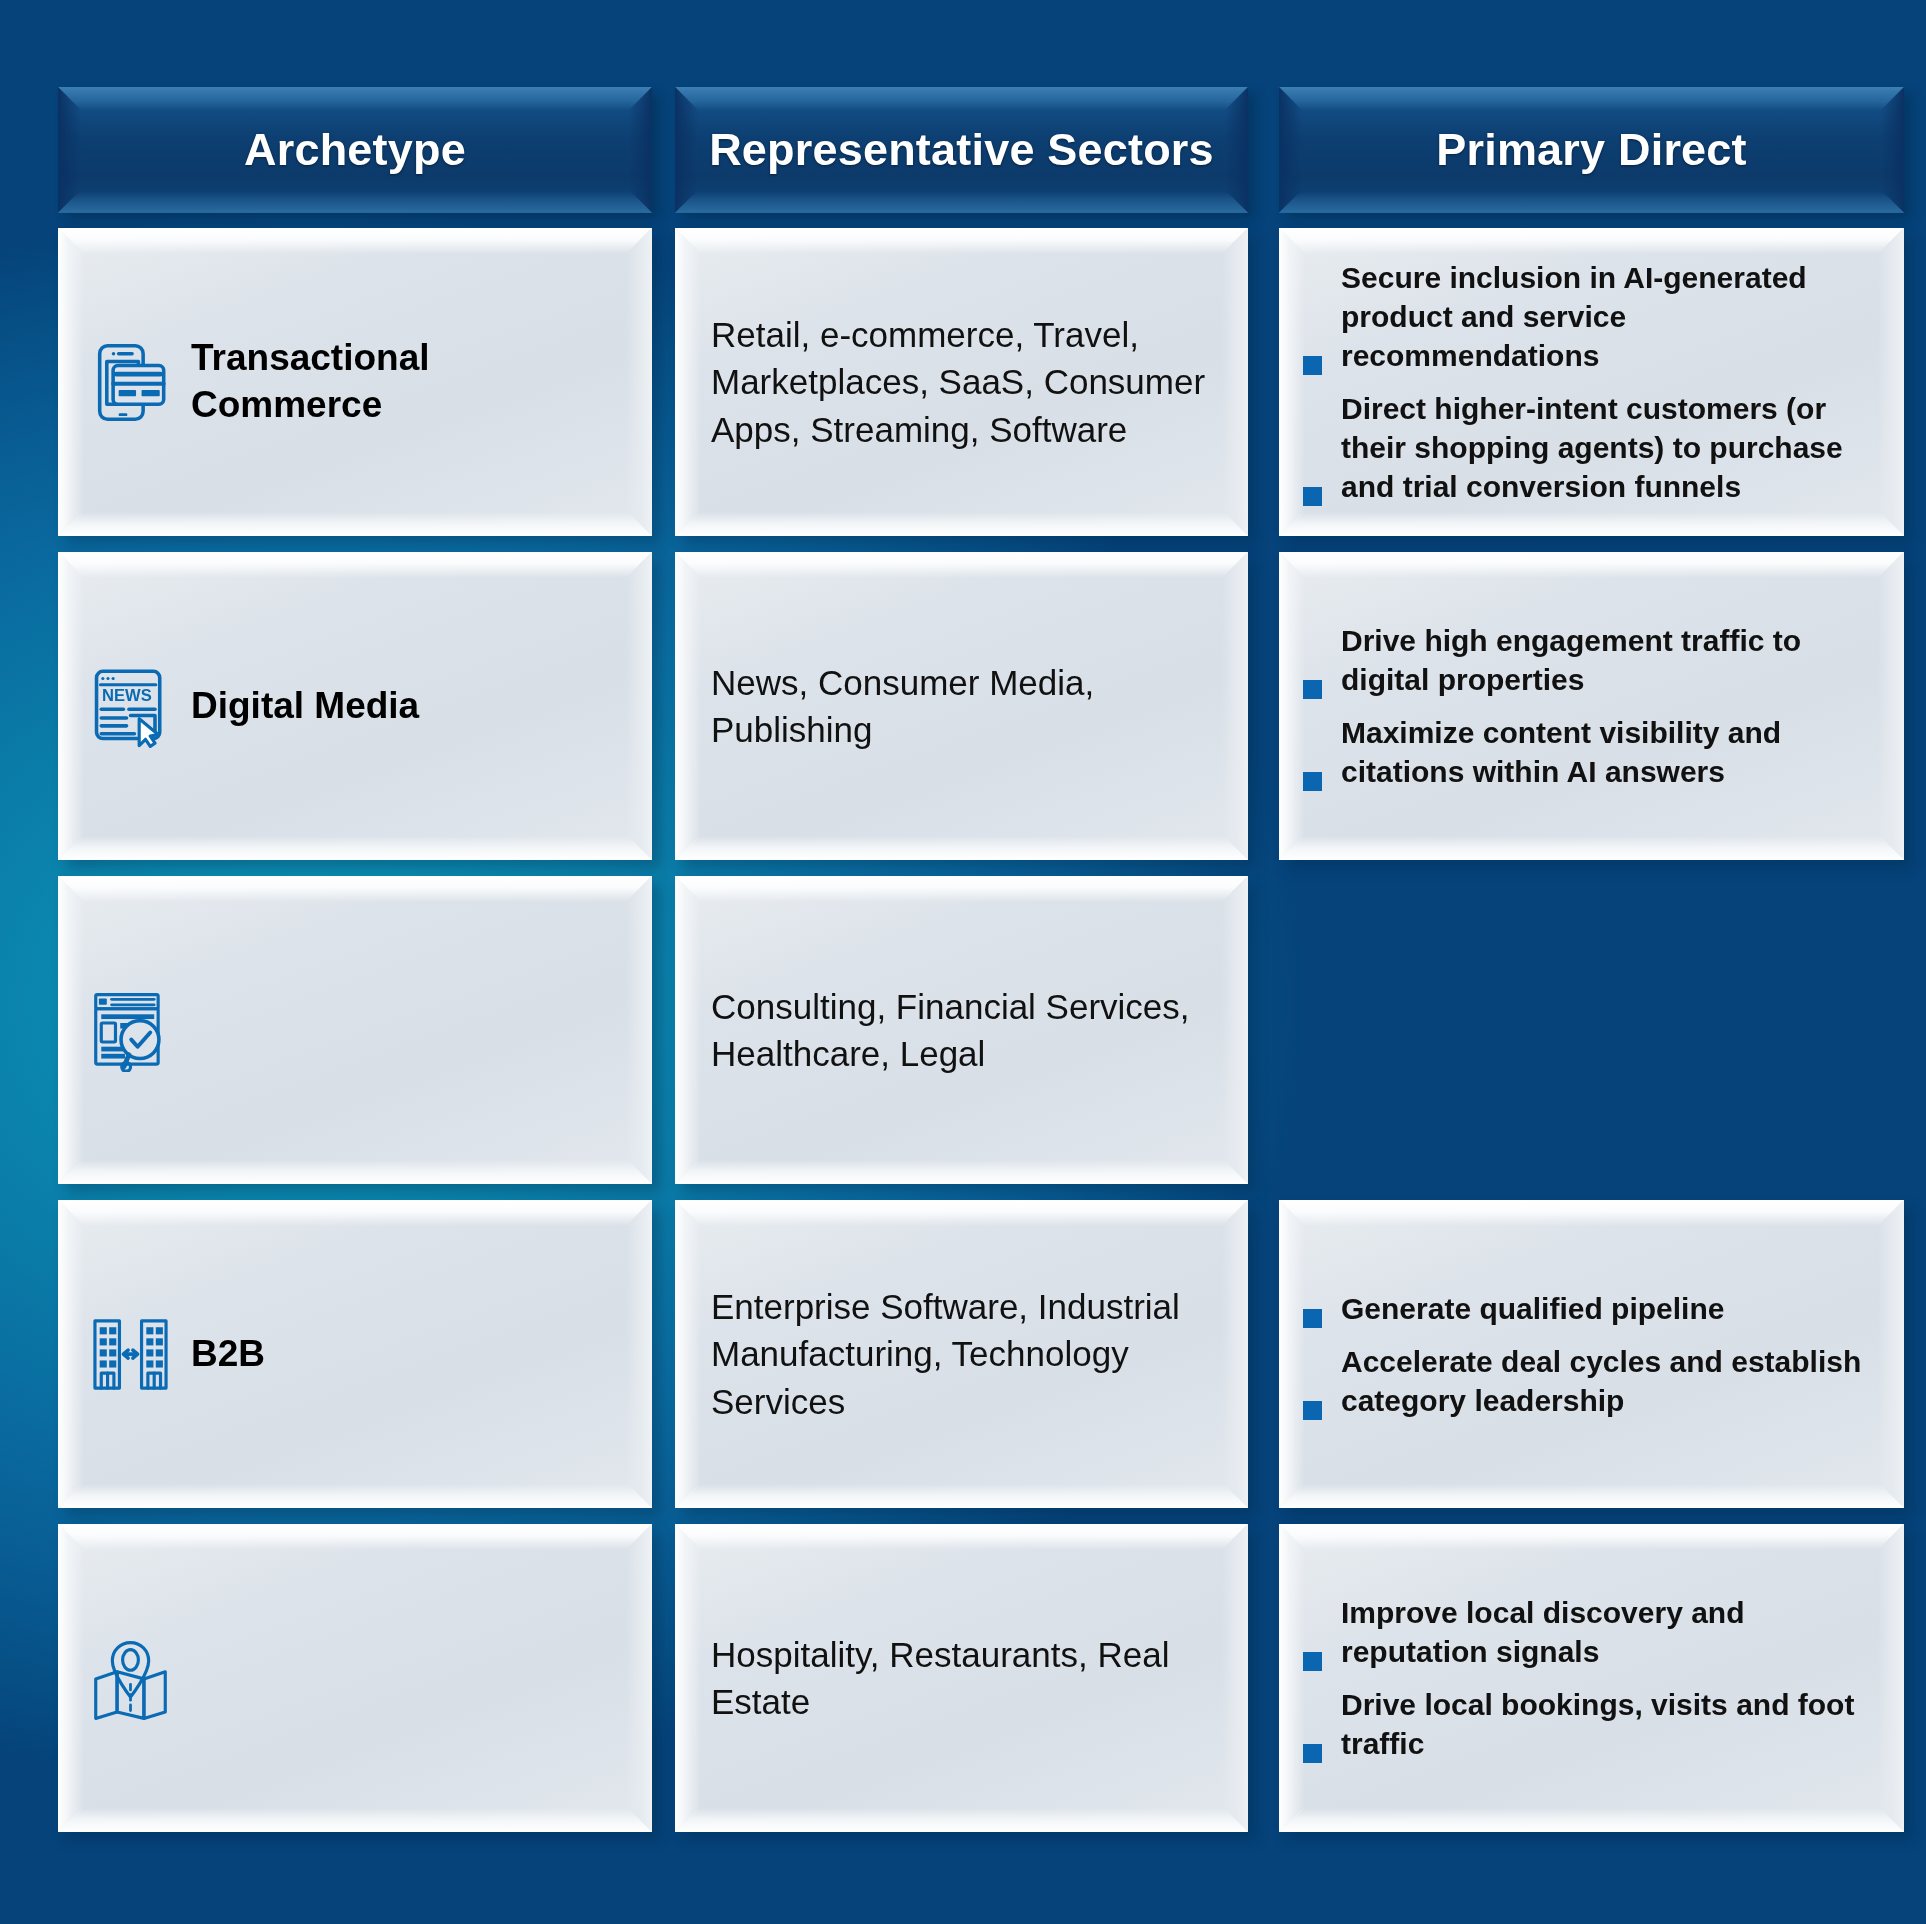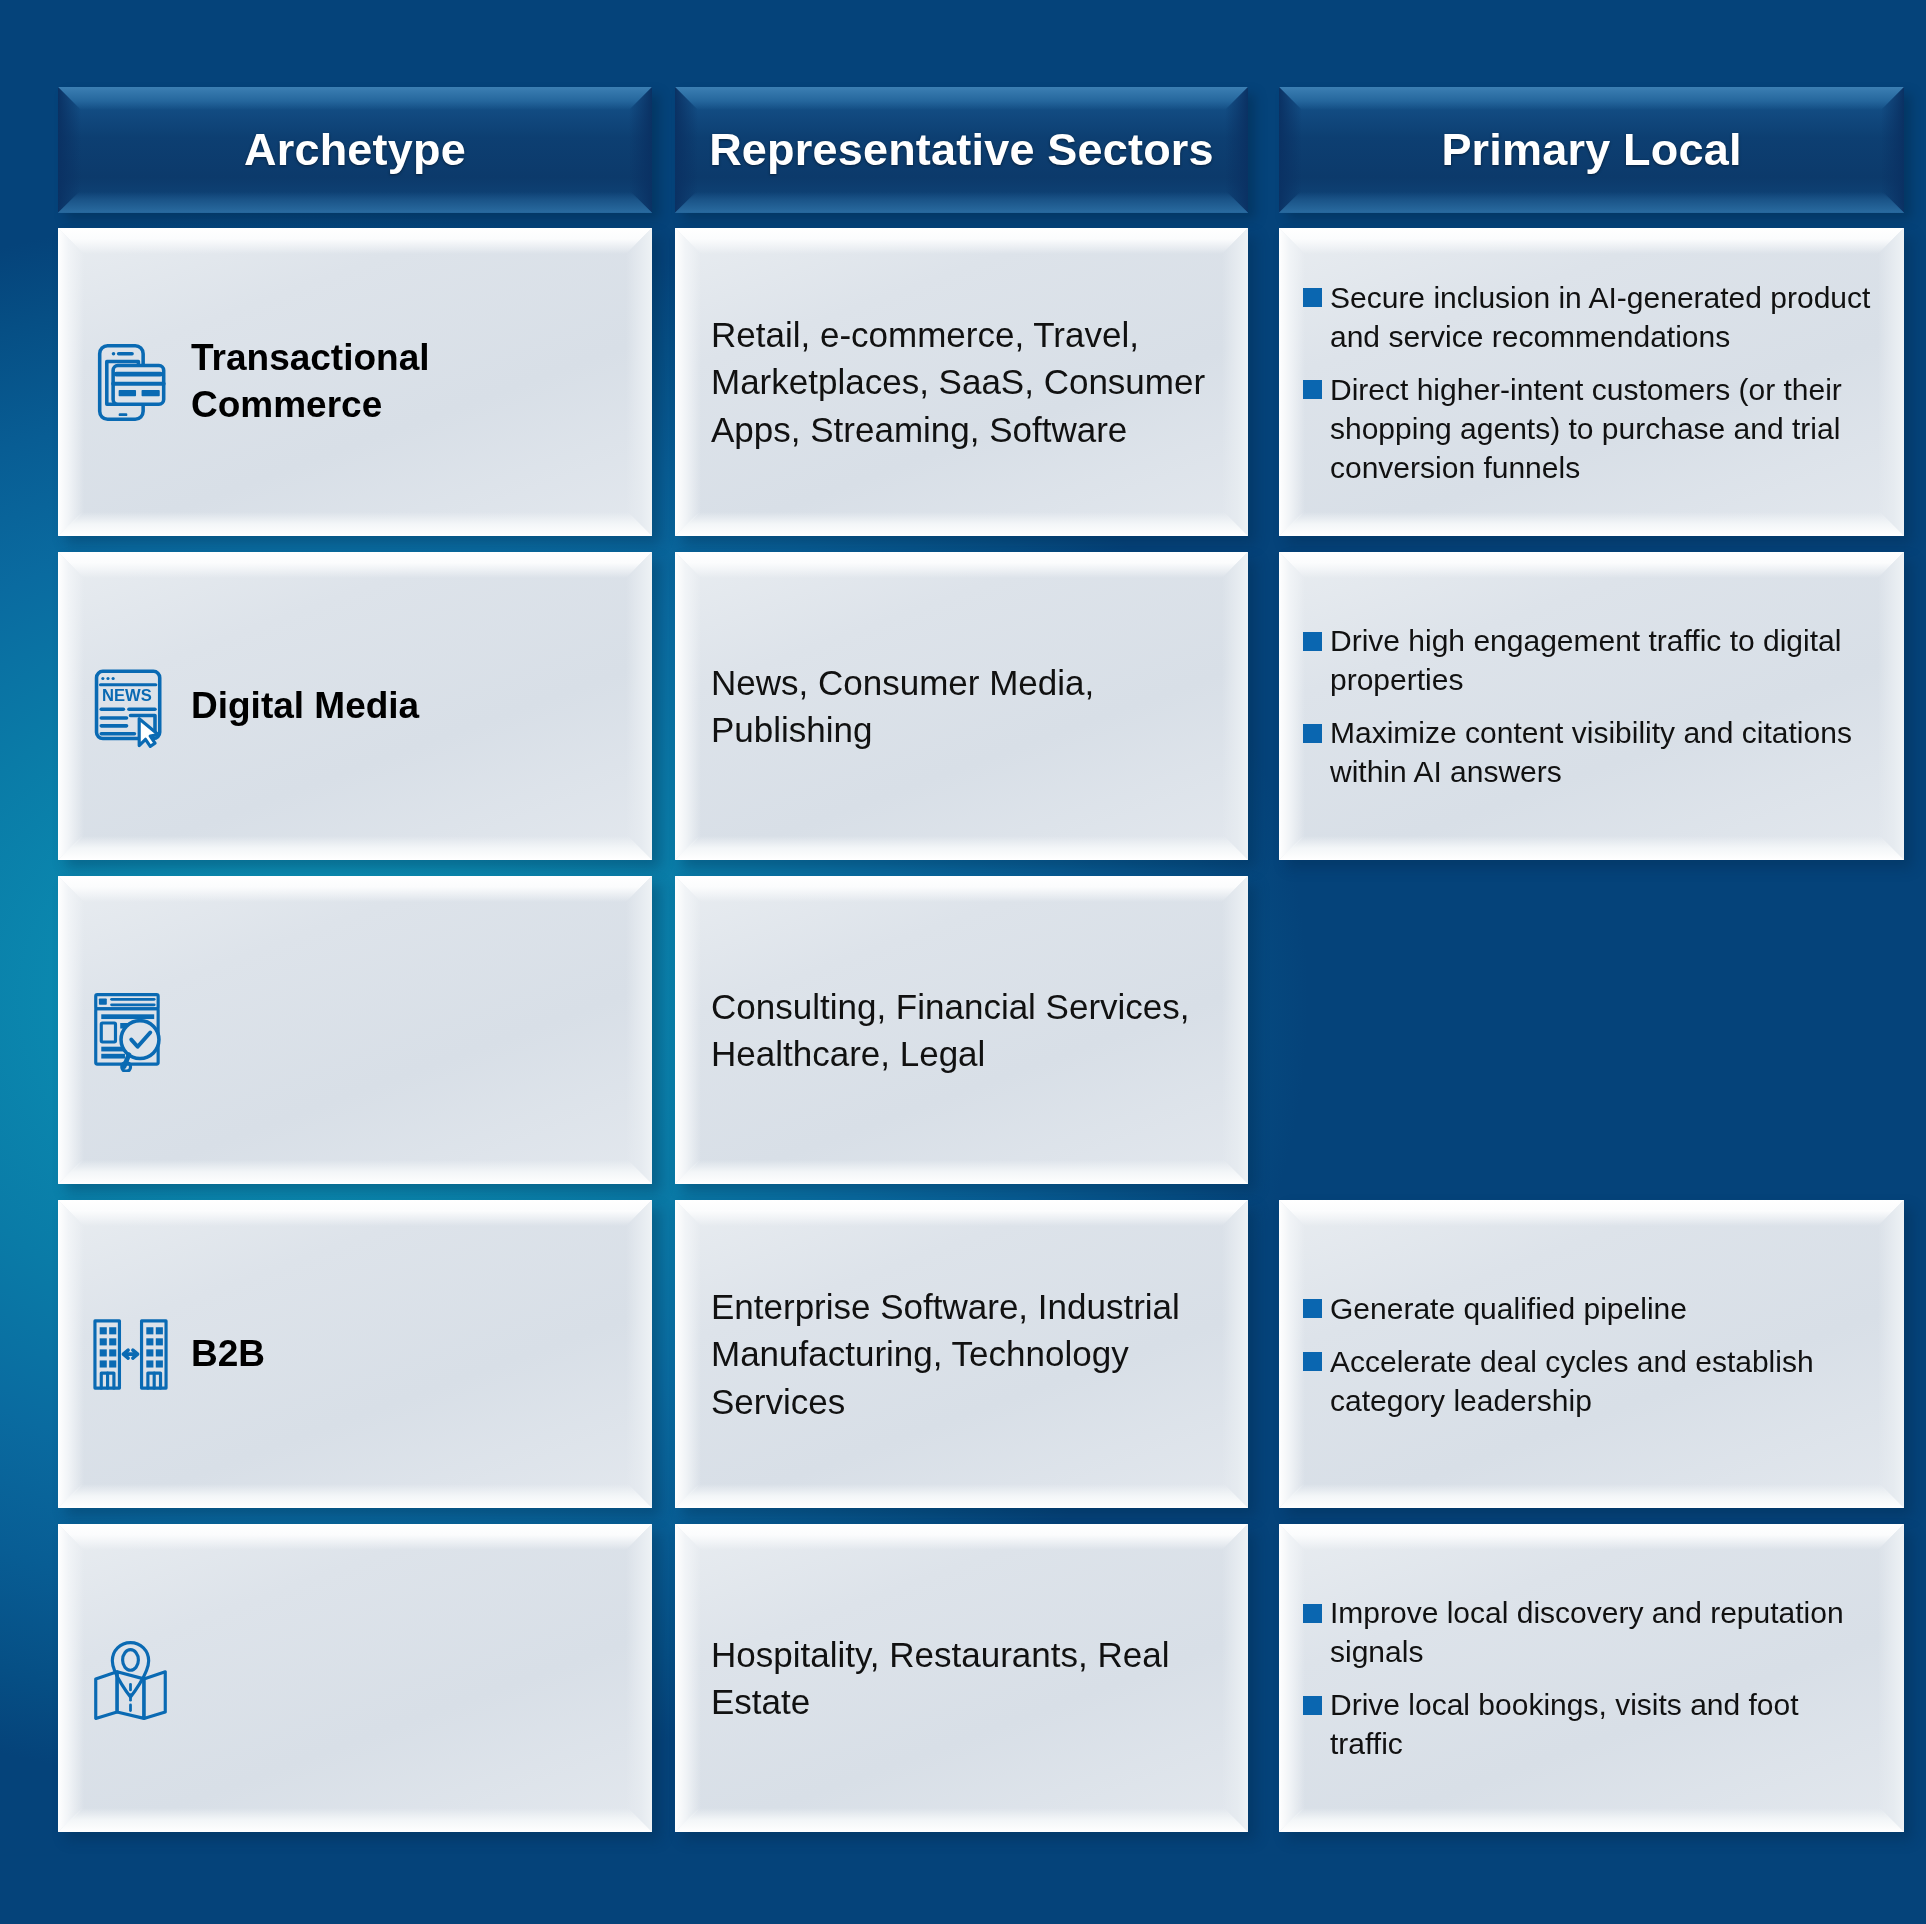--- a/index.html
+++ b/index.html
@@ -201,22 +201,23 @@
   .focus-inner { padding: 0 25px 0 24px; display: block; }
   .focus-list {
     display: flex;
     flex-direction: column;
     justify-content: center;
     height: 100%;
     gap: 14px;
   }
   .focus-item {
     display: flex;
-    align-items: flex-start;
-    gap: 8px;
+    align-items: flex-end;
+    gap: 19px;
+    font-weight: bold;
   }
   .bullet {
     flex: 0 0 19px;
     width: 19px;
     height: 19px;
     background: #0a66b0;
     margin-top: 10.8px;
   }
   .focus-text {
     font-size: 30px;
@@ -251,21 +252,21 @@
         <div class="hdr-label">Representative Sectors</div>
       </div>
     </div>
     <div class="spacer-bc"></div>
     <div class="cell col-c">
       <div class="hdr">
         <div class="hdr-sides">
             <i class="l"></i>
             <i class="r"></i>
           </div>
-        <div class="hdr-label">Primary Local</div>
+        <div class="hdr-label">Primary Direct</div>
       </div>
     </div>
   </div>
 
   <div class="gap-head"></div>
 
   <div id="rows-host" style="flex:1; display:flex; flex-direction:column;">
       <div class="row" style="height: 308px;">
         <div class="cell col-a">
           <div class="card">

